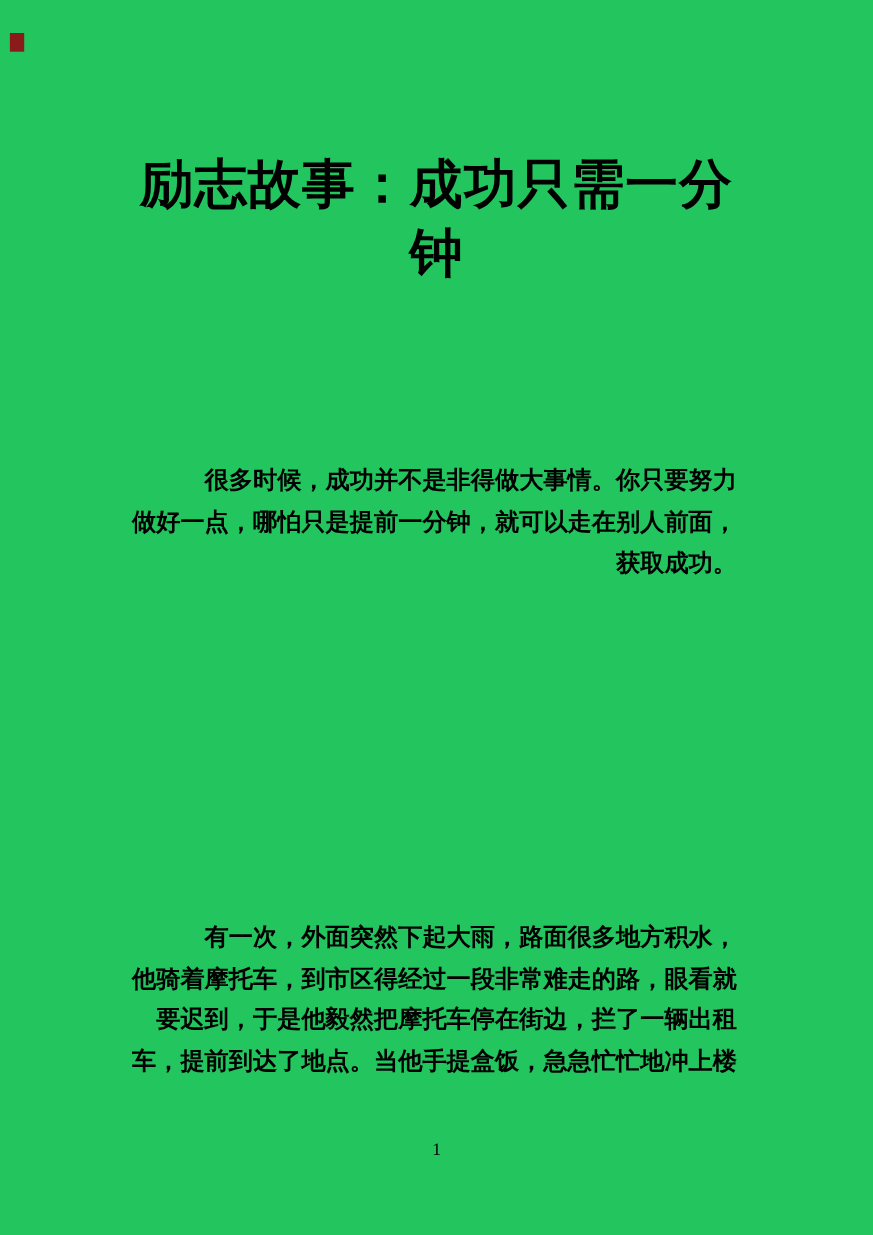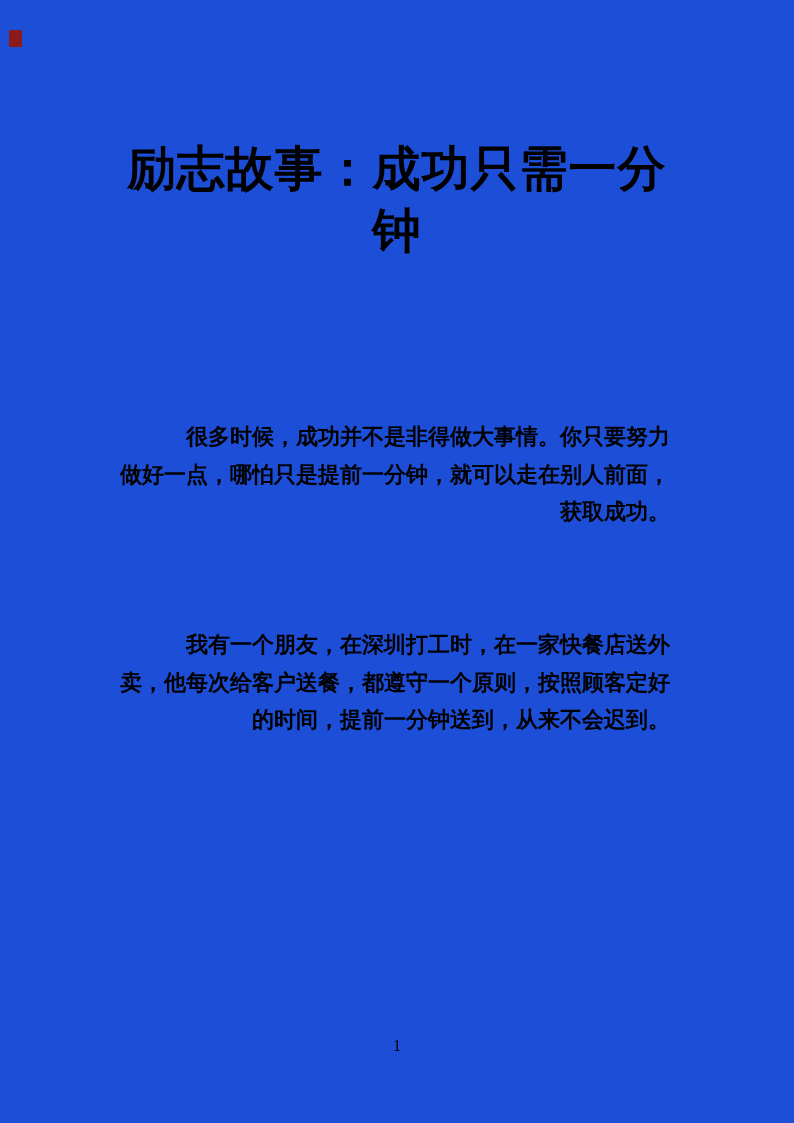--- a/index.html
+++ b/index.html
@@ -4,21 +4,21 @@
 <style>
   html, body {
     margin: 0;
     padding: 0;
     background: #ffffff;
   }
   .page {
     position: relative;
     width: 794px;
     height: 1123px;
-    background: #1d4ed8;
+    background: #22c55e;
     overflow: hidden;
     font-family: "Liberation Serif", "DejaVu Serif", serif;
     color: #000000;
   }
   .red-mark {
     position: absolute;
     left: 9px;
     top: 30px;
     width: 13px;
     height: 17px;
@@ -70,20 +70,21 @@
 
   <div class="red-mark"></div>
 
   <h1 class="doc-title">励志故事：成功只需一分
 钟</h1>
 
   <p class="para para-1">很多时候，成功并不是非得做大事情。你只要努力
 做好一点，哪怕只是提前一分钟，就可以走在别人前面，
 获取成功。</p>
 
-  <p class="para para-2">我有一个朋友，在深圳打工时，在一家快餐店送外
-卖，他每次给客户送餐，都遵守一个原则，按照顾客定好
-的时间，提前一分钟送到，从来不会迟到。</p>
 
+  <p class="para para-3">有一次，外面突然下起大雨，路面很多地方积水，
+他骑着摩托车，到市区得经过一段非常难走的路，眼看就
+要迟到，于是他毅然把摩托车停在街边，拦了一辆出租
+车，提前到达了地点。当他手提盒饭，急急忙忙地冲上楼</p>
 
   <div class="page-footer">1</div>
 
 </div>
 
 </body></html>

